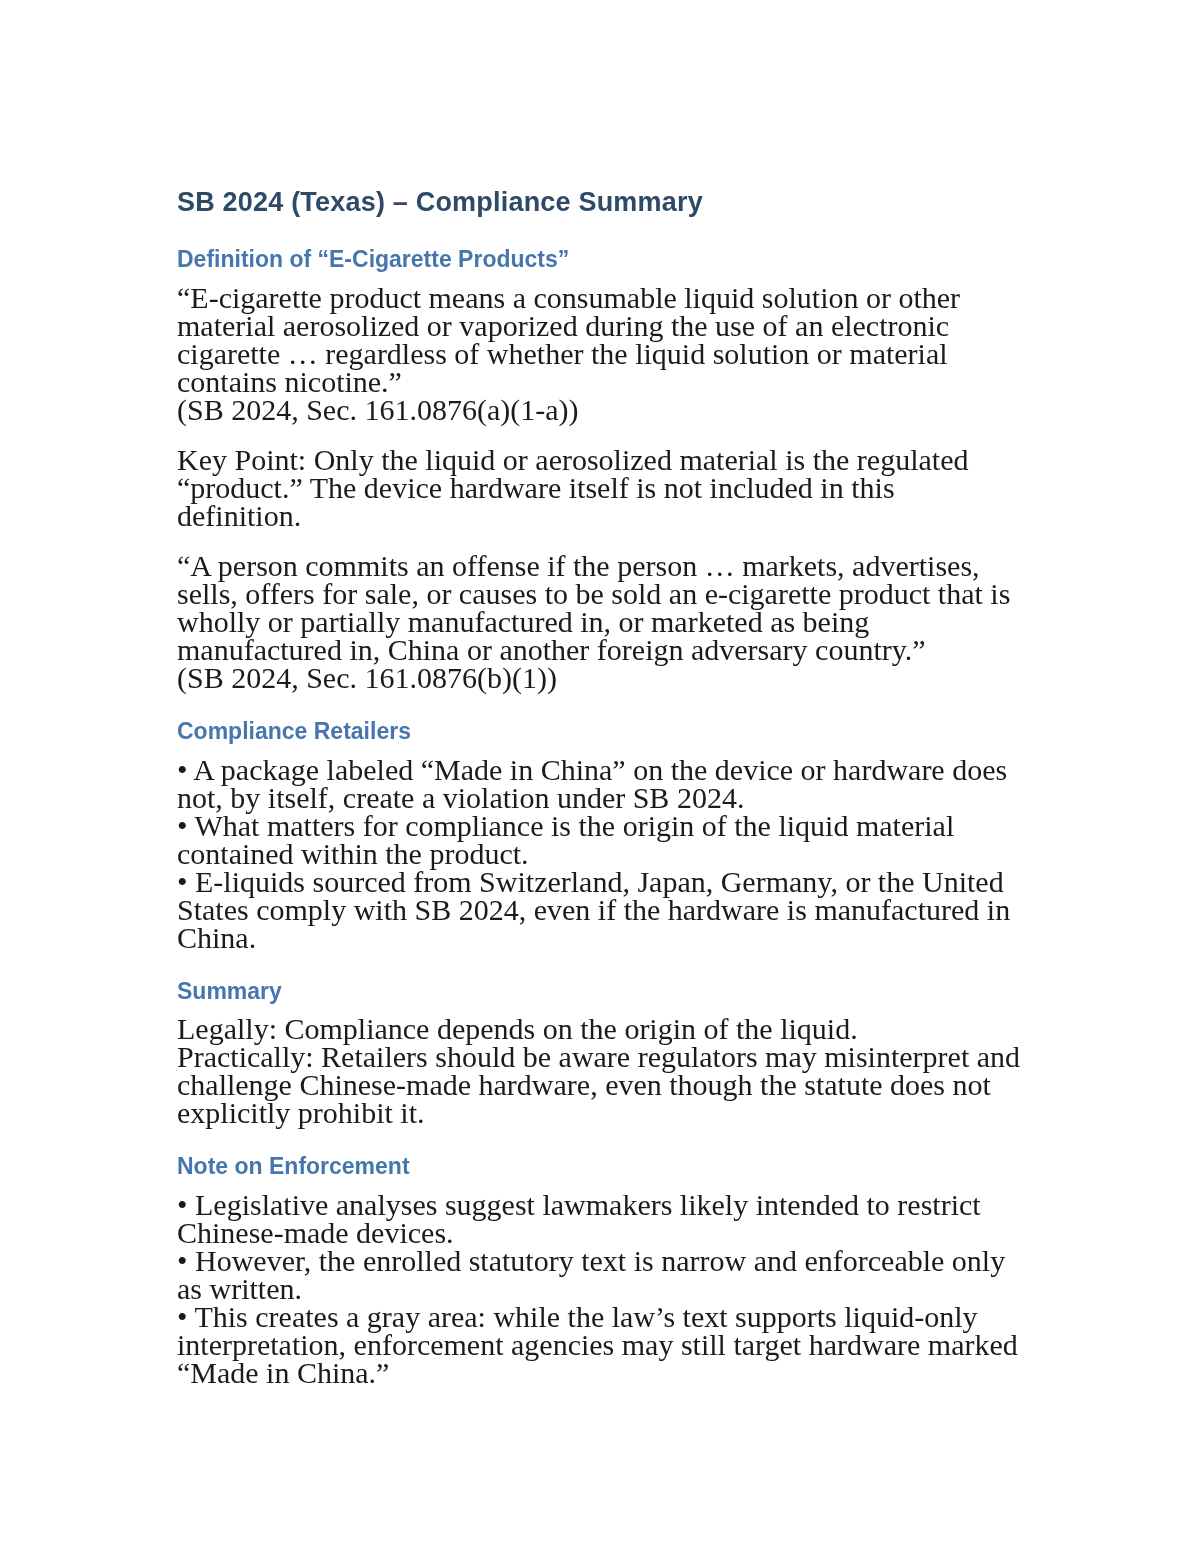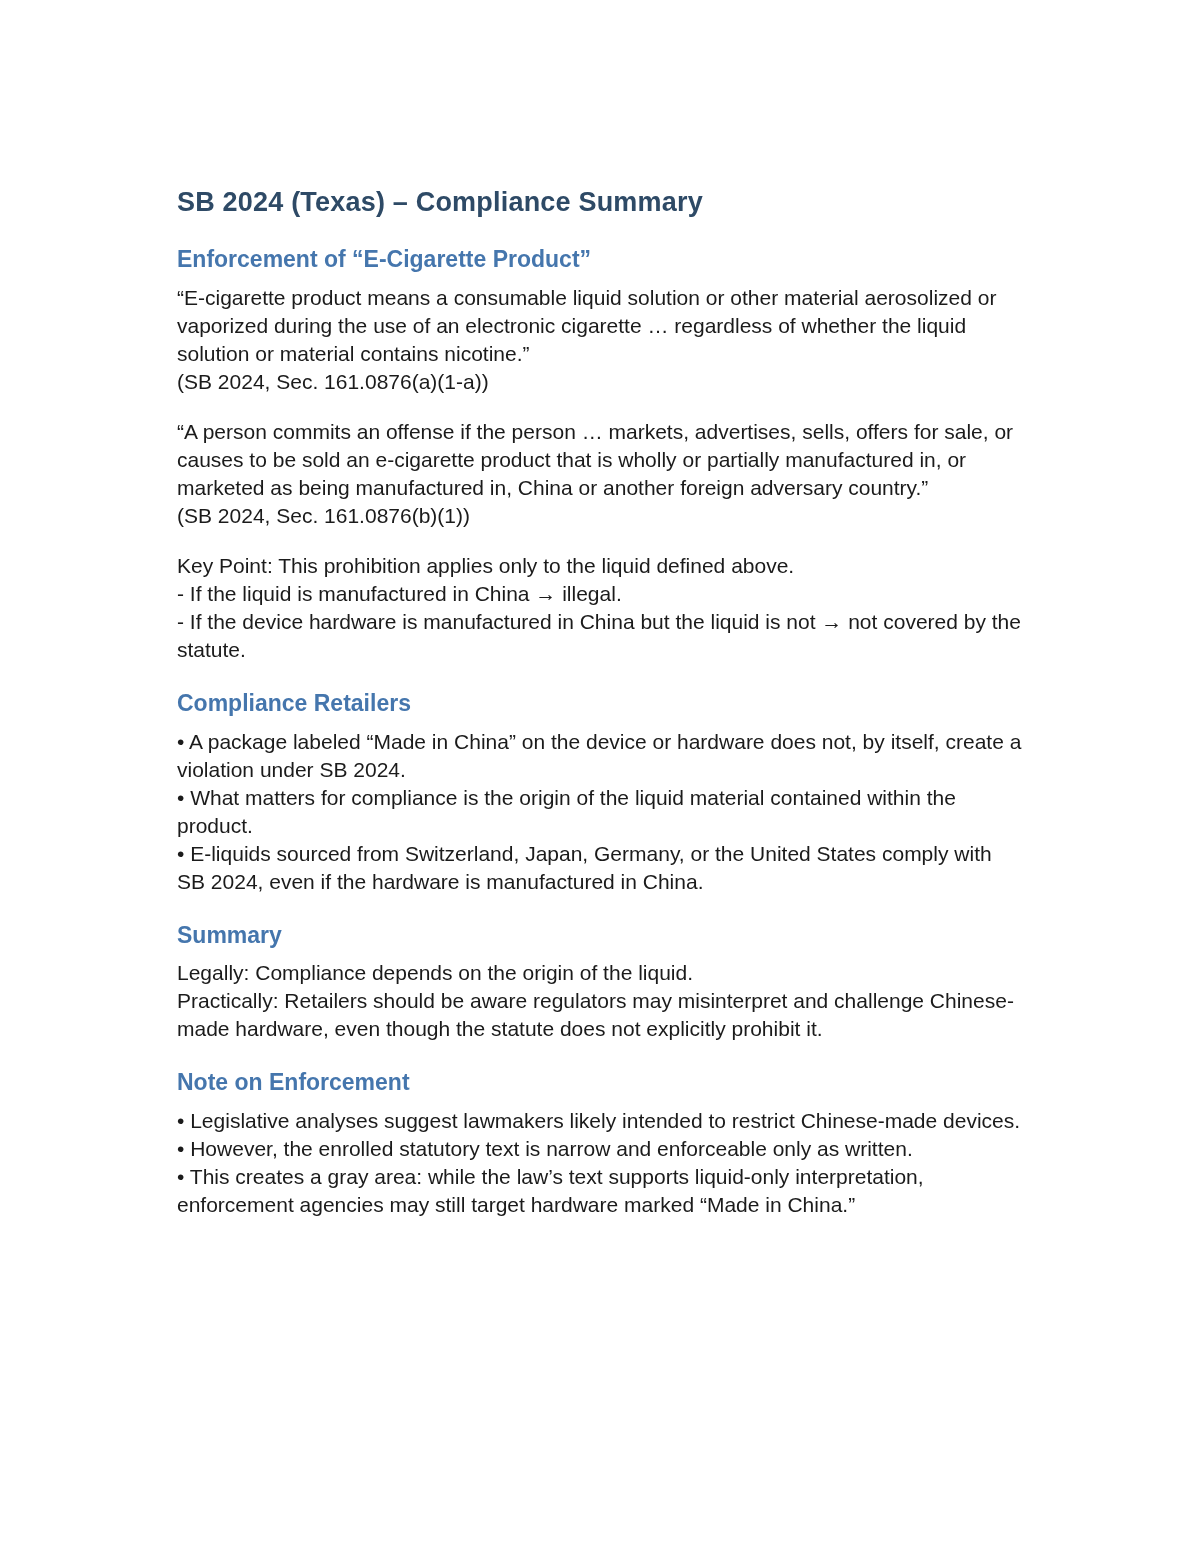--- a/index.html
+++ b/index.html
@@ -31,41 +31,41 @@
   }
   .section-heading {
     font-family: "Liberation Sans", "DejaVu Sans", sans-serif;
     font-size: 23px;
     font-weight: bold;
     color: var(--heading-color, #4576ad);
     margin: 26px 0 10px 0;
     line-height: 1.2;
   }
   .paragraph {
-    font-family: Liberation Sans, sans-serif;
-    font-size: 21px;
+    font-family: Liberation Serif, serif;
+    font-size: 30px;
     line-height: 28px;
     color: var(--body-color, #1b1b1b);
     margin: 0 0 22px 0;
     max-width: 852px;
   }
 </style>
 </head>
 <body style="background: rgb(255, 255, 255);">
 
 <div class="page">
   <h1 class="doc-title">SB 2024 (Texas) – Compliance Summary</h1>
   <div id="sections">
       <section>
-        <h2 class="section-heading">Enforcement of “E-Cigarette Product”</h2>
+        <h2 class="section-heading">Definition of “E-Cigarette Products”</h2>
         <p class="paragraph">“E-cigarette product means a consumable liquid solution or other material aerosolized or vaporized during the use of an electronic cigarette … regardless of whether the liquid solution or material contains nicotine.”<br>(SB 2024, Sec. 161.0876(a)(1-a))</p>
+        <p class="paragraph">Key Point: Only the liquid or aerosolized material is the regulated “product.” The device hardware itself is not included in this definition.</p>
       </section>
       <section>
         <p class="paragraph">“A person commits an offense if the person … markets, advertises, sells, offers for sale, or causes to be sold an e-cigarette product that is wholly or partially manufactured in, or marketed as being manufactured in, China or another foreign adversary country.”<br>(SB 2024, Sec. 161.0876(b)(1))</p>
-        <p class="paragraph">Key Point: This prohibition applies only to the liquid defined above.<br>- If the liquid is manufactured in China → illegal.<br>- If the device hardware is manufactured in China but the liquid is not → not covered by the statute.</p>
       </section>
       <section>
         <h2 class="section-heading">Compliance Retailers</h2>
         <p class="paragraph">• A package labeled “Made in China” on the device or hardware does not, by itself, create a violation under SB 2024.<br>• What matters for compliance is the origin of the liquid material contained within the product.<br>• E-liquids sourced from Switzerland, Japan, Germany, or the United States comply with SB 2024, even if the hardware is manufactured in China.</p>
       </section>
       <section>
         <h2 class="section-heading">Summary</h2>
         <p class="paragraph">Legally: Compliance depends on the origin of the liquid.<br>Practically: Retailers should be aware regulators may misinterpret and challenge Chinese-made hardware, even though the statute does not explicitly prohibit it.</p>
       </section>
       <section>

